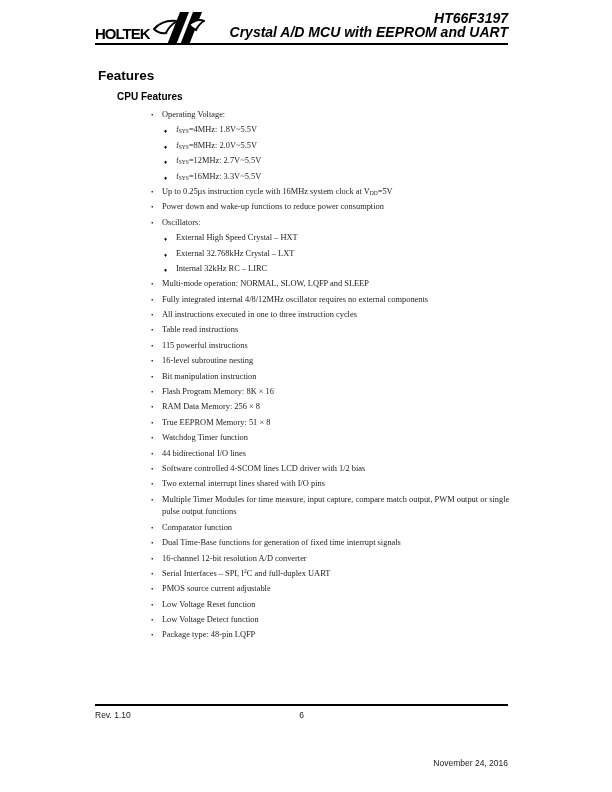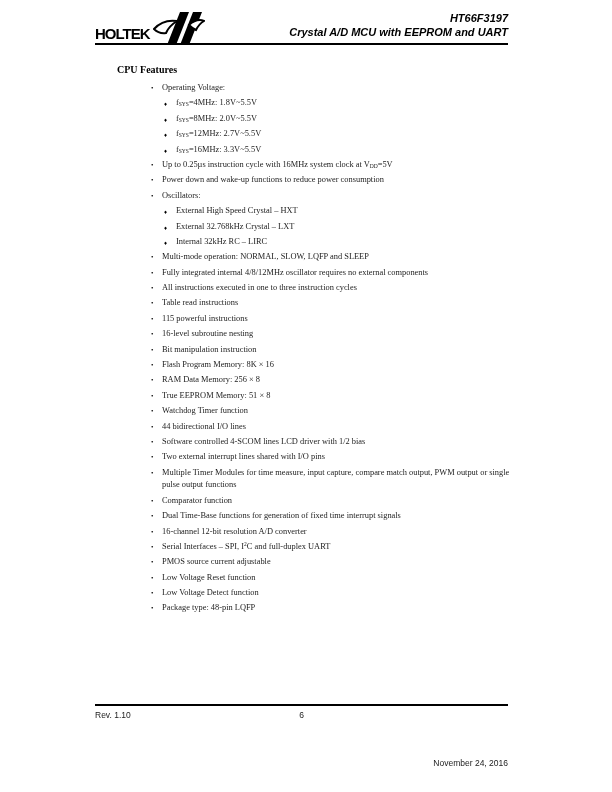--- a/index.html
+++ b/index.html
@@ -11,31 +11,31 @@
   .header{position:absolute;top:9px;left:95px;width:413px;display:flex;justify-content:space-between;align-items:flex-start;}
   .logo{position:relative;width:110px;height:36px;}
   .logo-text{
     position:absolute;left:0;bottom:3px;
     font-family:"Liberation Sans",sans-serif;font-weight:bold;
     font-size:15px;letter-spacing:-1px;color:#000;transform:scaleY(0.92);
   }
   .logo-mark{position:absolute;left:58px;top:-2px;}
   .header-titles{
     text-align:right;font-family:"Liberation Sans",sans-serif;
-    font-weight:bold;font-style:italic;font-size:11px;line-height:13.5px;color:#000;margin-top:3px;
+    font-weight:bold;font-style:italic;font-size:14px;line-height:13.5px;color:#000;margin-top:3px;
   }
   .header-rule{position:absolute;top:43px;left:95px;width:413px;height:2px;background:#000;}
   
   .content{position:absolute;top:58px;left:98px;width:412px;}
   .page-title{
     font-family:"Liberation Sans",sans-serif;font-weight:bold;font-size:13.5px;
     color:#000;margin:10px 0 8px 0;
   }
   .section-heading{
-    font-family:Liberation Serif, serif;font-weight:bold;font-size:10px;
+    font-family:Liberation Sans, sans-serif;font-weight:bold;font-size:10px;
     color:#000;margin:6px 0 7px 19px;
   }
   ul.bullets{list-style:none;margin:0;padding:0 0 0 52px;}
   ul.bullets li{
     position:relative;font-size:8.4px;line-height:12.6px;margin-bottom:2.8px;
     padding-left:12px;max-width:348px;
   }
   ul.bullets .marker{position:absolute;left:1px;top:0;font-size:7px;color:#000;}
   ul.subs{list-style:none;margin:2.8px 0 0 1px;padding:0;}
   ul.subs li{padding-left:13px;margin-bottom:2.8px;}
@@ -68,20 +68,21 @@
       </svg>
     </div>
     <div class="header-titles">
       <div>HT66F3197</div>
       <div>Crystal A/D MCU with EEPROM and UART</div>
     </div>
   </div>
   <div class="header-rule"></div>
 
   <div class="content">
+    <div class="page-title">Features</div>
     <div id="sections">
         <section class="feature-section">
           <div class="section-heading">CPU Features</div>
           <ul class="bullets">
             <li><span class="marker">•</span><span class="txt">Operating Voltage:</span><ul class="subs">
                 <li><span class="marker">♦</span><span class="txt">f<sub>SYS</sub>=4MHz: 1.8V~5.5V</span></li>
                 <li><span class="marker">♦</span><span class="txt">f<sub>SYS</sub>=8MHz: 2.0V~5.5V</span></li>
                 <li><span class="marker">♦</span><span class="txt">f<sub>SYS</sub>=12MHz: 2.7V~5.5V</span></li>
                 <li><span class="marker">♦</span><span class="txt">f<sub>SYS</sub>=16MHz: 3.3V~5.5V</span></li>
               </ul></li>

